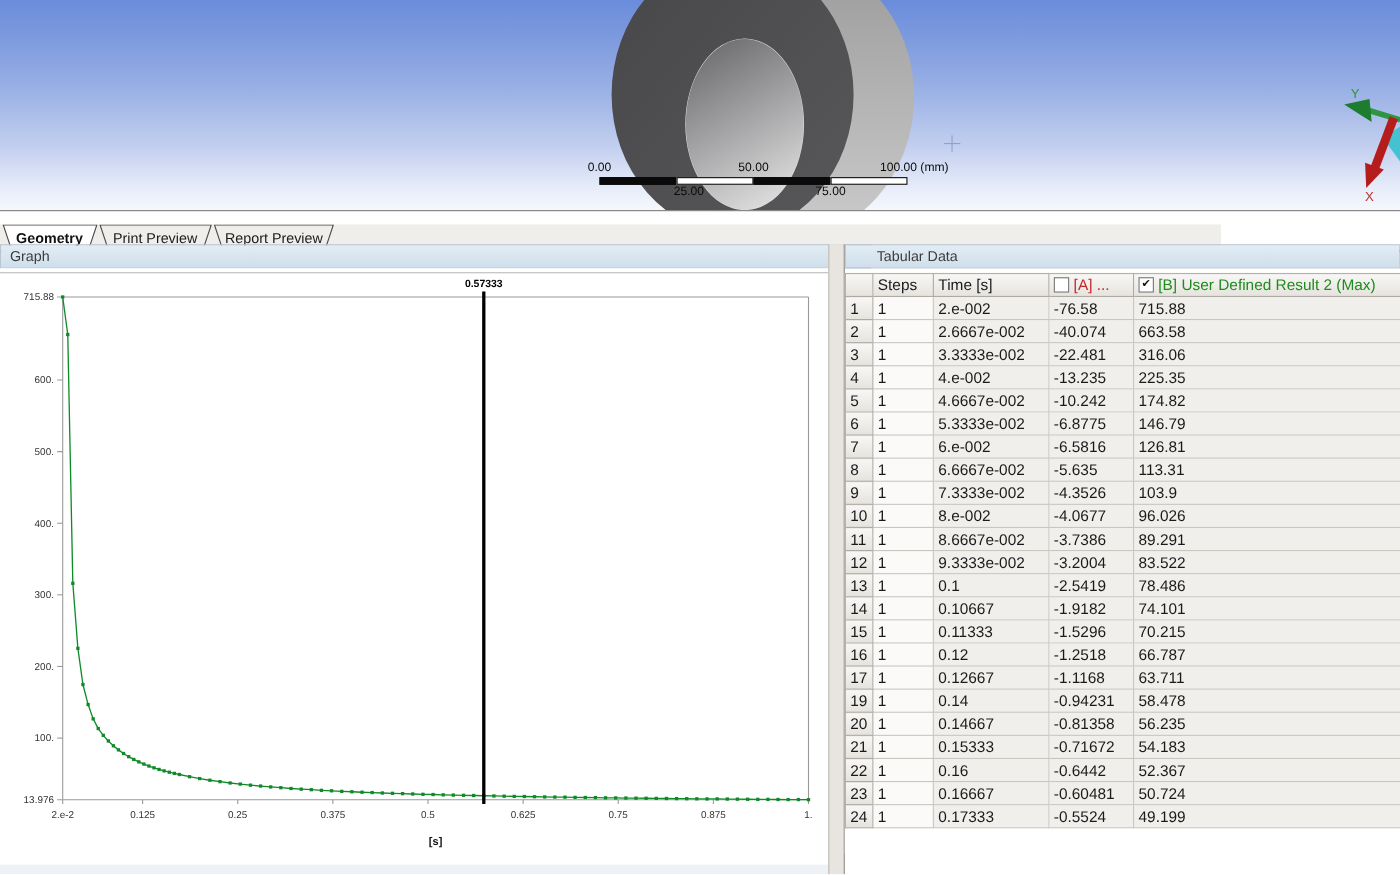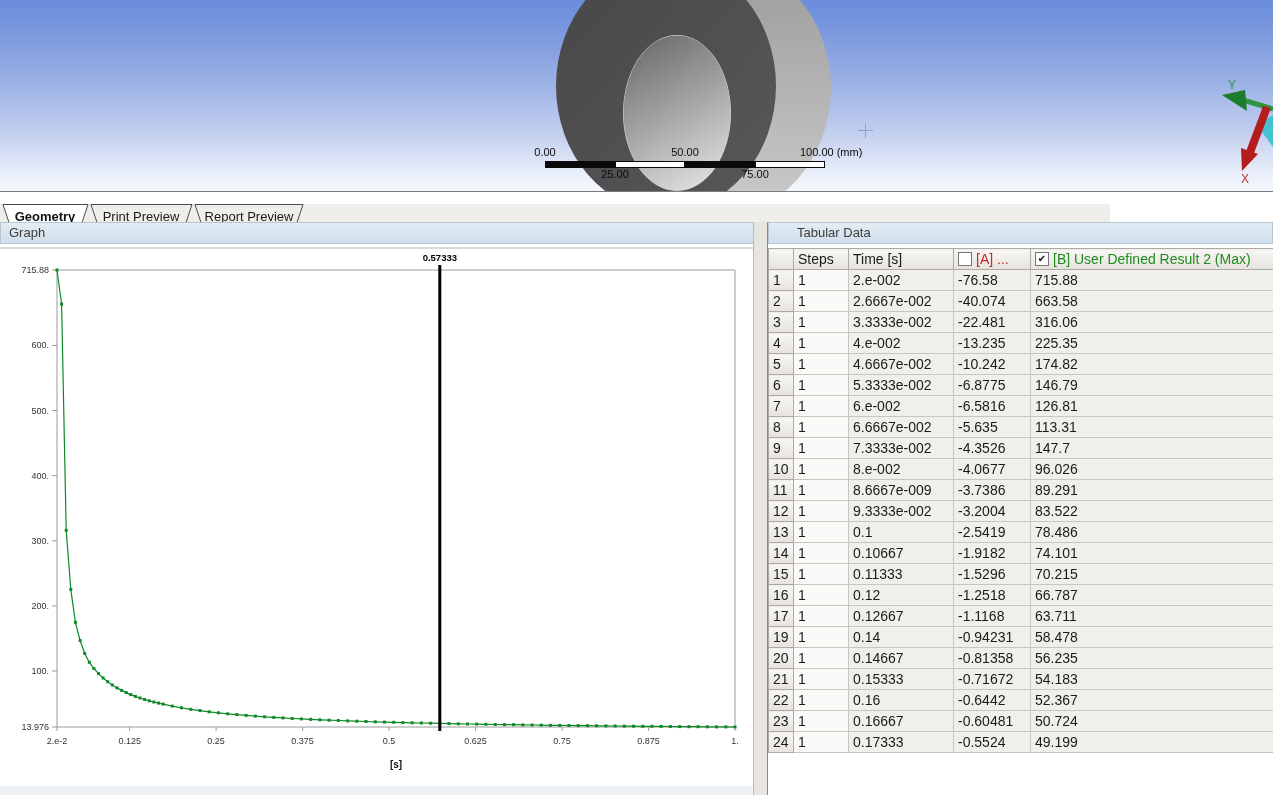--- a/index.html
+++ b/index.html
@@ -77,21 +77,21 @@
     </svg>
 
     <div>
       <div class="ruler-seg" style="left:545px;width:68px;background:#0a0a0a;"></div>
       <div class="ruler-seg" style="left:615px;width:68px;background:#ffffff;"></div>
       <div class="ruler-seg" style="left:685px;width:68px;background:#0a0a0a;"></div>
       <div class="ruler-seg" style="left:755px;width:68px;background:#ffffff;"></div>
       <div class="ruler-label rl-c" style="left:525px;top:146px;width:40px;">0.00</div>
       <div class="ruler-label rl-c" style="left:660px;top:146px;width:50px;">50.00</div>
       <div class="ruler-label" style="left:800px;top:146px;">100.00 (mm)</div>
-      <div class="ruler-label rl-c" style="left:590px;top:168px;width:50px;">25.00</div>
+      <div class="ruler-label rl-c" style="left:590px;top:168px;width:50px;text-align:right;">25.00</div>
       <div class="ruler-label rl-c" style="left:730px;top:168px;width:50px;">75.00</div>
     </div>
 
     <div id="crosshair"></div>
 
     <svg id="triad-svg" width="78" height="140">
       <line x1="78" y1="54" x2="48" y2="45" stroke="#2f9540" stroke-width="5"></line>
       <polygon points="27,40 50,35 52,56" fill="#1d7c2e"></polygon>
       <polygon points="62,70 78,60 78,92" fill="#45c2d2"></polygon>
       <line x1="72" y1="52" x2="54" y2="100" stroke="#b51c1c" stroke-width="8"></line>
@@ -348,33 +348,33 @@
             <td class="c-steps">1</td>
             <td class="c-data">6.6667e-002</td>
             <td class="c-data">-5.635</td>
             <td class="c-data">113.31</td>
           </tr>
           <tr>
             <th class="rowidx">9</th>
             <td class="c-steps">1</td>
             <td class="c-data">7.3333e-002</td>
             <td class="c-data">-4.3526</td>
-            <td class="c-data">147.7</td>
+            <td class="c-data">103.9</td>
           </tr>
           <tr>
             <th class="rowidx">10</th>
             <td class="c-steps">1</td>
             <td class="c-data">8.e-002</td>
             <td class="c-data">-4.0677</td>
             <td class="c-data">96.026</td>
           </tr>
           <tr>
             <th class="rowidx">11</th>
             <td class="c-steps">1</td>
-            <td class="c-data">8.6667e-009</td>
+            <td class="c-data">8.6667e-002</td>
             <td class="c-data">-3.7386</td>
             <td class="c-data">89.291</td>
           </tr>
           <tr>
             <th class="rowidx">12</th>
             <td class="c-steps">1</td>
             <td class="c-data">9.3333e-002</td>
             <td class="c-data">-3.2004</td>
             <td class="c-data">83.522</td>
           </tr>

